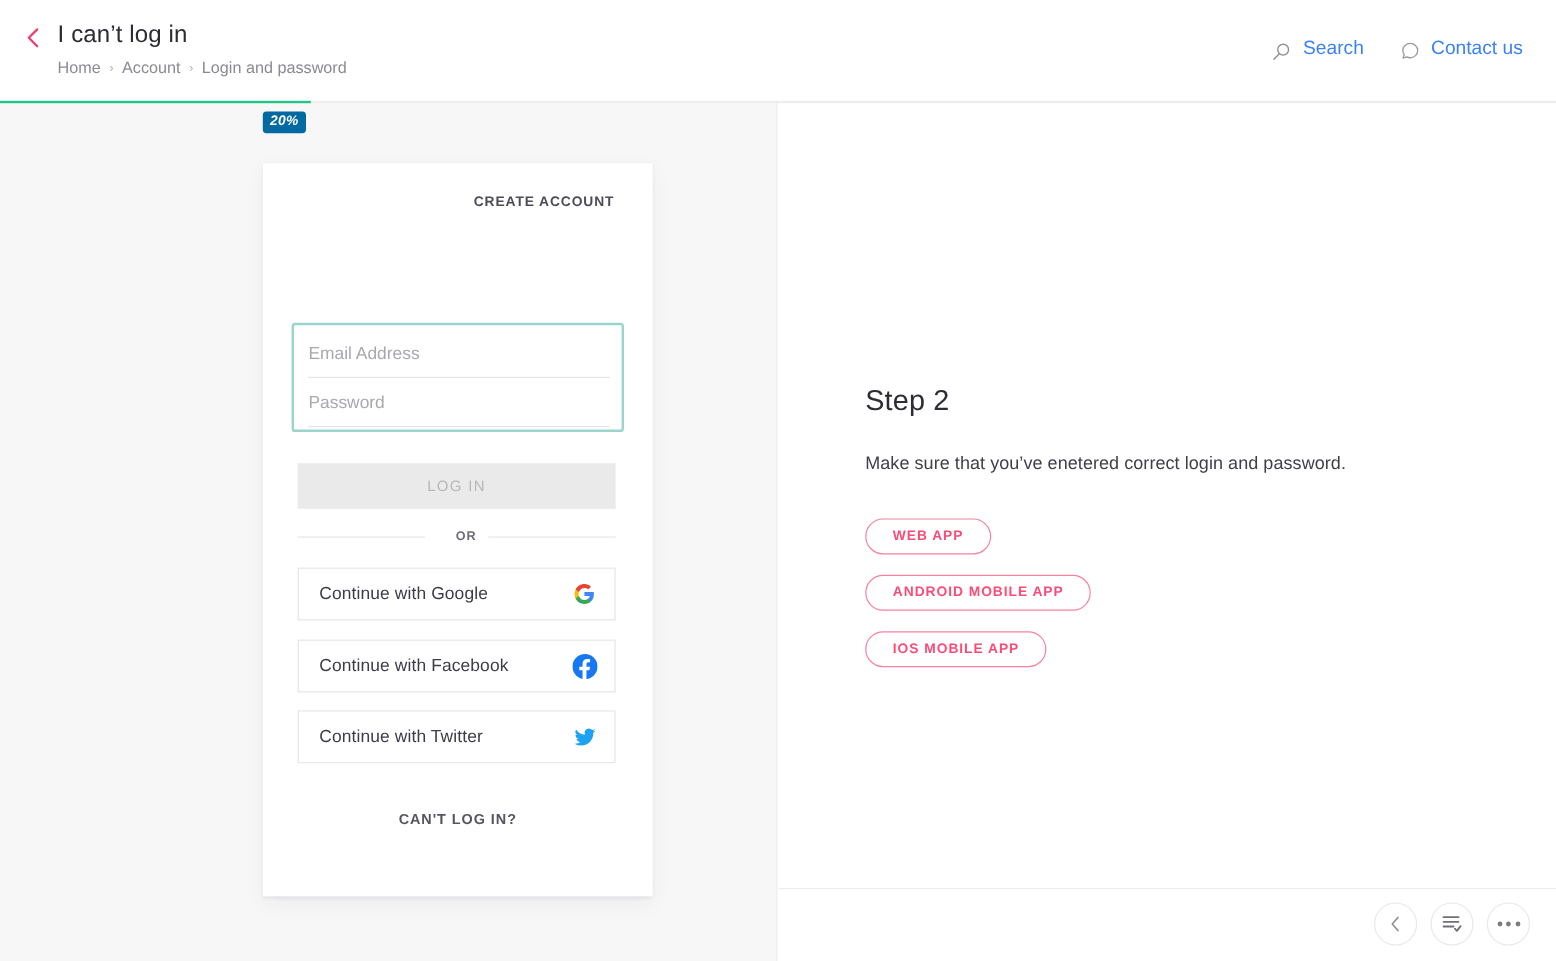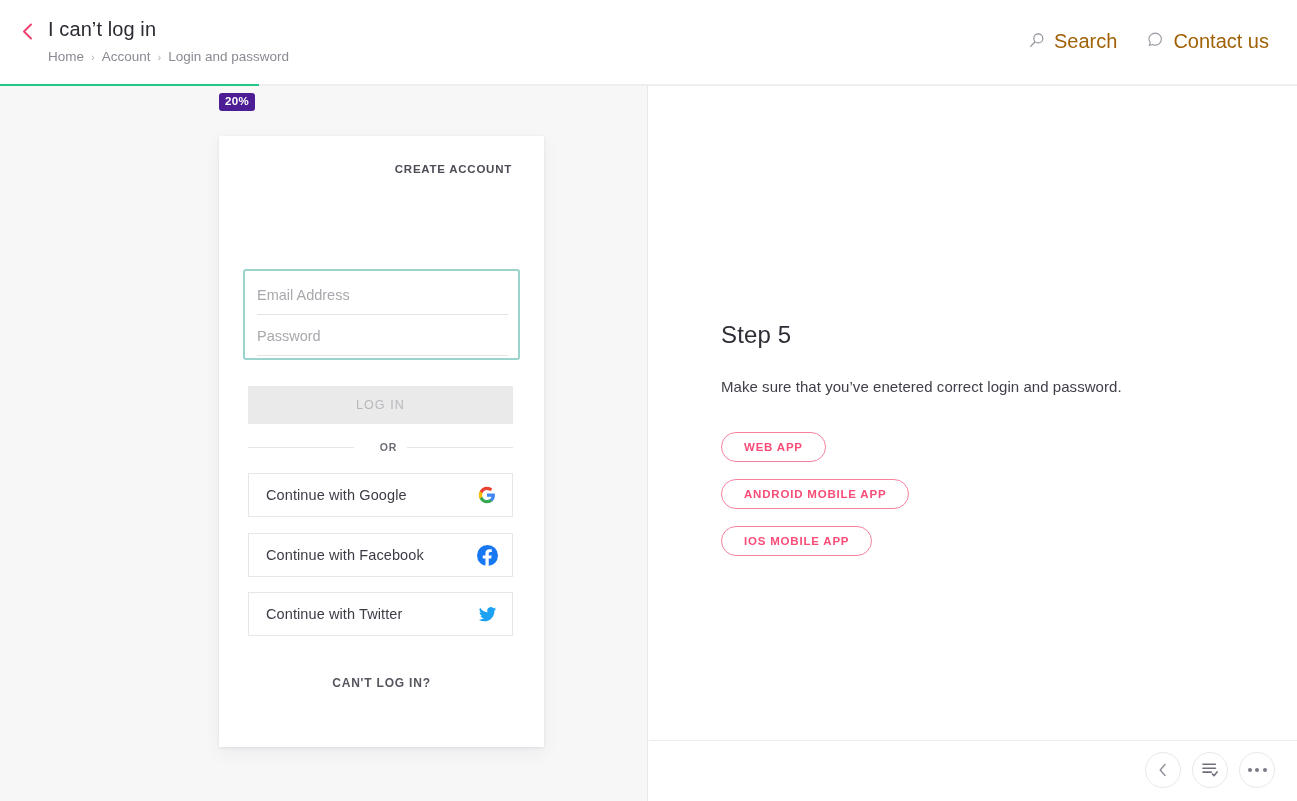--- a/index.html
+++ b/index.html
@@ -82,25 +82,25 @@
     position: absolute;
     right: 28px;
     top: 31px;
     display: flex;
     align-items: center;
     gap: 30px;
   }
 
   .header-action {
     display: flex;
-    align-items: flex-start;
+    align-items: flex-end;
     gap: 9px;
     cursor: pointer;
-    color: #a16207;
-    font-size: 20px;
+    color: #3b82f6;
+    font-size: 16px;
     line-height: 20px;
   }
   .header-action .ico {
     width: 17px;
     height: 17px;
     display: flex;
     align-items: center;
     justify-content: center;
     flex: none;
   }
@@ -419,21 +419,21 @@
         </span>
         <span>Contact us</span>
       </div>
 
     </div>
   </div>
 
   <div class="progress-track">
     <div class="progress-fill" style="width: 259.4px; background: rgb(34, 198, 133);"></div>
   </div>
-  <div class="progress-badge" style="background: #4c1d95;">20%</div>
+  <div class="progress-badge" style="background: #0369a1; font-style: italic;">20%</div>
 
   <div class="split-left">
 
     <div class="login-card">
 
       <div class="create-account">CREATE ACCOUNT</div>
 
       <div class="field-highlight">
 
         <div class="mock-input email">
@@ -497,21 +497,21 @@
 
       <div class="cant-login">CAN'T LOG IN?</div>
 
     </div>
   </div>
 
   <div class="split-right">
 
     <div class="right-content">
 
-      <div class="step-title">Step 5</div>
+      <div class="step-title">Step 2</div>
 
       <div class="step-text">Make sure that you’ve enetered correct login and password.</div>
 
       <div class="pill-list">
         <div class="pill-row">
           <span class="pill">WEB APP</span>
         </div>
         <div class="pill-row">
           <span class="pill">ANDROID MOBILE APP</span>
         </div>

